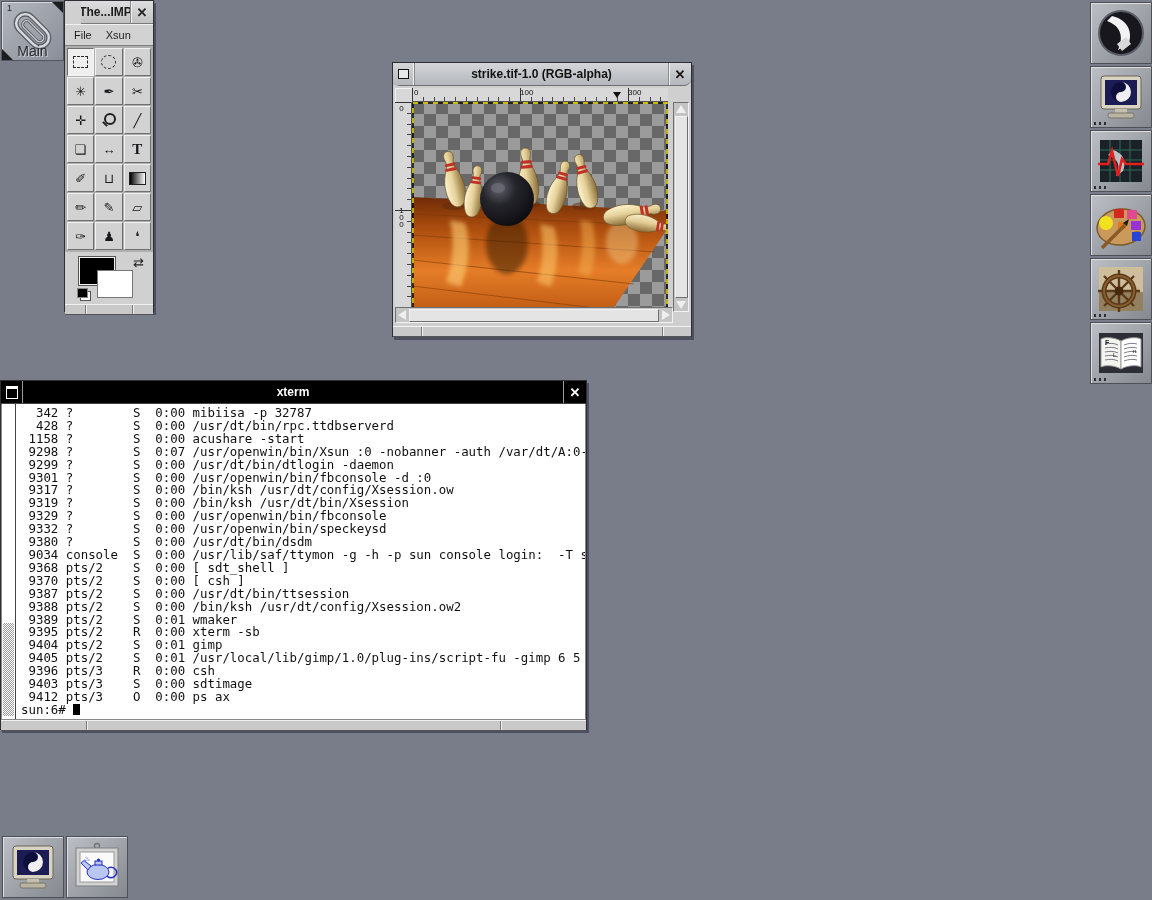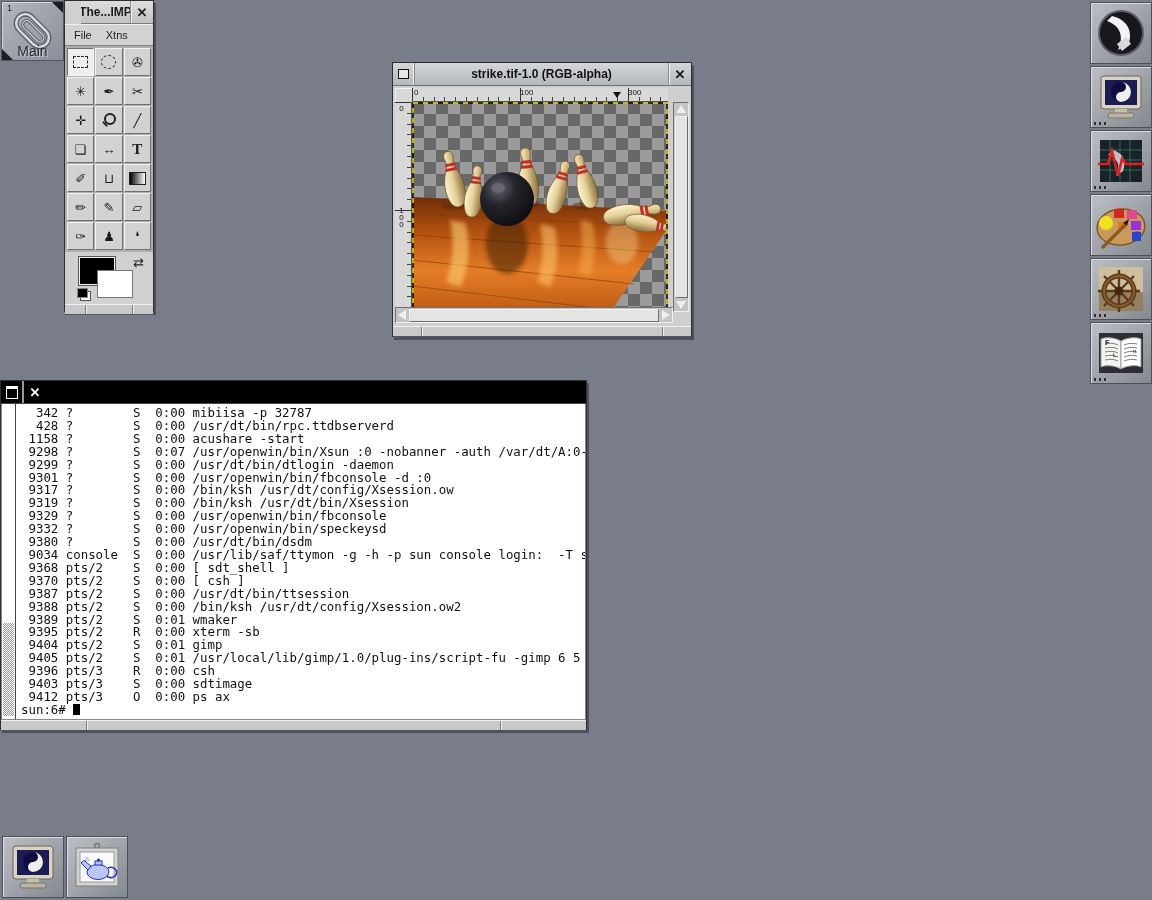--- a/index.html
+++ b/index.html
@@ -76,21 +76,21 @@
   .swap-icon{position:absolute;right:9px;top:3px;font-size:13px;color:#1b1b1b;cursor:pointer;}
   .mini-colors{position:absolute;left:12px;bottom:3px;width:14px;height:13px;cursor:pointer;}
   .mini-colors .mini-bg{position:absolute;right:0;bottom:0;width:9px;height:8px;
         background:#fff;border:1px solid #555;}
   .mini-colors .mini-fg{position:absolute;left:0;top:0;width:9px;height:8px;
         background:#000;border:1px solid #888;}
 
   
   .imagewin{left:392px;top:62px;width:298px;height:273px;background:#cfcfcf;}
   .imagewin .titlebar{background:linear-gradient(#d4d6d8,#b4b8bc);color:#111;
-        border-bottom:1px solid #707070;}
+        border-bottom:1px solid #707070;border-radius:7px;}
   .imagewin .menu-btn{width:21px;background:inherit;border-right:1px solid #8a8a8a;
         box-shadow:inset -1px 0 0 #f0f0f0;}
   .imagewin .menu-btn i{display:block;width:9px;height:8px;border:1px solid #101010;
         background:#e8e8e8;}
   .imagewin .tb-btn.close{border-left:1px solid #8a8a8a;box-shadow:inset 1px 0 0 #f0f0f0;
         font-size:13px;color:#151515;}
   .iw-body{position:relative;height:calc(100% - 22px - 11px);background:#cfcfcf;}
   .ruler-corner{position:absolute;left:2px;top:2px;width:16px;height:13px;background:#d8d8d8;}
   .h-ruler{position:absolute;left:19px;top:2px;width:256px;height:13px;background:#d8d8d8;
         border-bottom:1px solid #555;
@@ -243,21 +243,21 @@
 
   <div class="win toolbox">
     <div class="titlebar">
       <div class="title">The...IMP</div>
       <div class="tb-btn">
         <span>✕</span>
       </div>
     </div>
     <div class="menubar">
       <span class="menu-item">File</span>
-      <span class="menu-item">Xtns</span>
+      <span class="menu-item">Xsun</span>
     </div>
     <div class="tool-grid">
         <div class="tool-btn tool--rect-select active">
           <span class="glyph"></span>
         </div>
         <div class="tool-btn tool--ellipse-select">
           <span class="glyph"></span>
         </div>
         <div class="tool-btn tool--free-select">
           <span class="glyph">✇</span>
@@ -438,20 +438,21 @@
       <span class="notch" style="left:28px"></span>
       <span class="notch" style="right:28px"></span>
     </div>
   </div>
 
   <div class="win xterm">
     <div class="titlebar">
       <div class="tb-btn menu-btn">
           <i></i>
         </div>
+      <div class="title">xterm</div>
       <div class="tb-btn close">
         <span>✕</span>
       </div>
     </div>
     <div class="term-body">
       <div class="term-scrollbar">
         <div class="thumb"></div>
       </div>
       <div class="term-text"><div>  342 ?        S  0:00 mibiisa -p 32787</div><div>  428 ?        S  0:00 /usr/dt/bin/rpc.ttdbserverd</div><div> 1158 ?        S  0:00 acushare -start</div><div> 9298 ?        S  0:07 /usr/openwin/bin/Xsun :0 -nobanner -auth /var/dt/A:0-OS</div><div> 9299 ?        S  0:00 /usr/dt/bin/dtlogin -daemon</div><div> 9301 ?        S  0:00 /usr/openwin/bin/fbconsole -d :0</div><div> 9317 ?        S  0:00 /bin/ksh /usr/dt/config/Xsession.ow</div><div> 9319 ?        S  0:00 /bin/ksh /usr/dt/bin/Xsession</div><div> 9329 ?        S  0:00 /usr/openwin/bin/fbconsole</div><div> 9332 ?        S  0:00 /usr/openwin/bin/speckeysd</div><div> 9380 ?        S  0:00 /usr/dt/bin/dsdm</div><div> 9034 console  S  0:00 /usr/lib/saf/ttymon -g -h -p sun console login:  -T sun</div><div> 9368 pts/2    S  0:00 [ sdt_shell ]</div><div> 9370 pts/2    S  0:00 [ csh ]</div><div> 9387 pts/2    S  0:00 /usr/dt/bin/ttsession</div><div> 9388 pts/2    S  0:00 /bin/ksh /usr/dt/config/Xsession.ow2</div><div> 9389 pts/2    S  0:01 wmaker</div><div> 9395 pts/2    R  0:00 xterm -sb</div><div> 9404 pts/2    S  0:01 gimp</div><div> 9405 pts/2    S  0:01 /usr/local/lib/gimp/1.0/plug-ins/script-fu -gimp 6 5 64</div><div> 9396 pts/3    R  0:00 csh</div><div> 9403 pts/3    S  0:00 sdtimage</div><div> 9412 pts/3    O  0:00 ps ax</div><div class="prompt-line"><span>sun:6# </span><span class="cursor"></span></div></div>
     </div>

